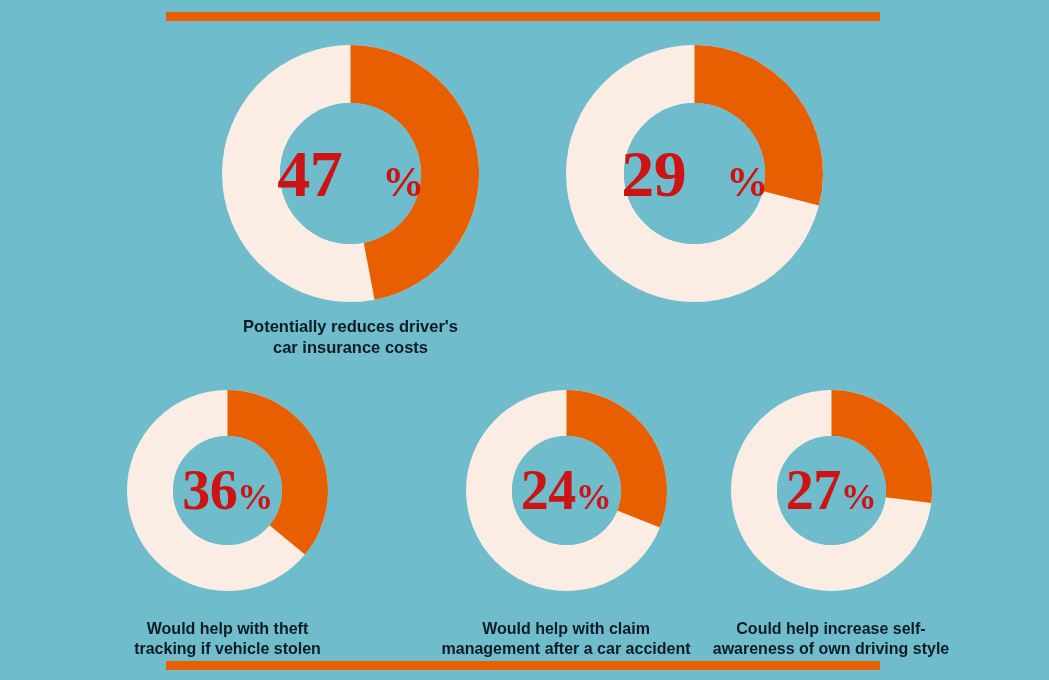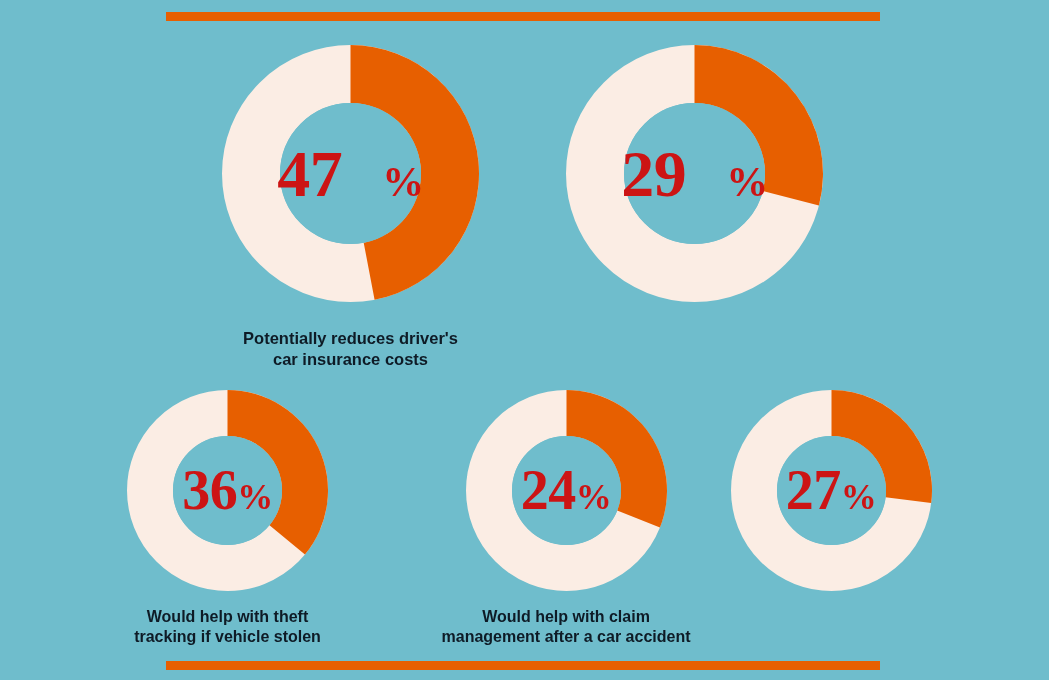--- a/index.html
+++ b/index.html
@@ -88,26 +88,26 @@
     font-weight: bold;
     color: #0e1b26;
     text-align: center;
     line-height: 1.25;
     white-space: pre-line;
   }
 
   
   .row1 .pct { font-size: 66px; gap: 40px; }
   .row1 .pct .sym { font-size: 42px; }
-  .row1 .caption { font-size: 16.5px; margin-top: 26px; }
+  .row1 .caption { font-size: 16.5px; margin-top: 14px; }
 
   
   .row2 .pct { font-size: 56px; }
   .row2 .pct .sym { font-size: 36px; }
-  .row2 .caption { font-size: 16px; margin-top: 16px; }
+  .row2 .caption { font-size: 16px; margin-top: 28px; }
 
   
   #card-0 { left: 212px;  top: 45px; width: 277px; }
   #card-1 { left: 556px;  top: 45px; width: 277px; }
   #card-2 { left: 117px;  top: 390px; width: 221px; }
   #card-3 { left: 421px;  top: 390px; width: 290px; }
   #card-4 { left: 686px;  top: 390px; width: 290px; }
 </style>
 </head>
 <body>
@@ -193,17 +193,19 @@
           <path d="M 100.5 0 A 100.5 100.5 0 0 1 200.20752748210504 113.09598997321258 L 154.57025122163904 107.33066122925459 A 54.5 54.5 0 0 0 100.5 46 Z" fill="#e75f00"></path>
           <circle cx="100.5" cy="100.5" r="54.5" fill="#6fbdcc"></circle>
         </svg>
       <div class="donut-center" style="width: 201px; height: 201px;">
         <div class="pct">
           <span class="num">27</span>
             <span class="sym">%</span>
         </div>
       </div>
     </div>
+    <div class="caption">Could help increase self-
+awareness of own driving style</div>
   </div>
 
   <div class="rule rule-bottom"></div>
 
 </div>
 
 </body></html>

